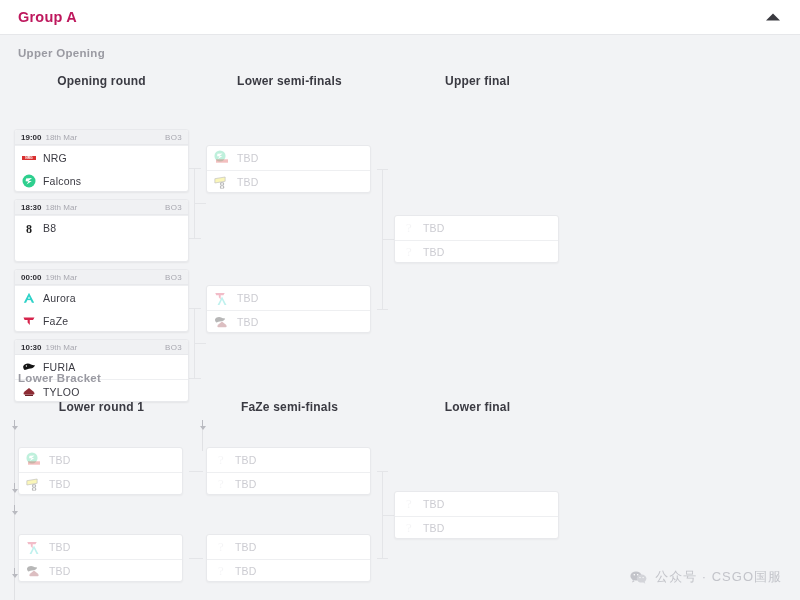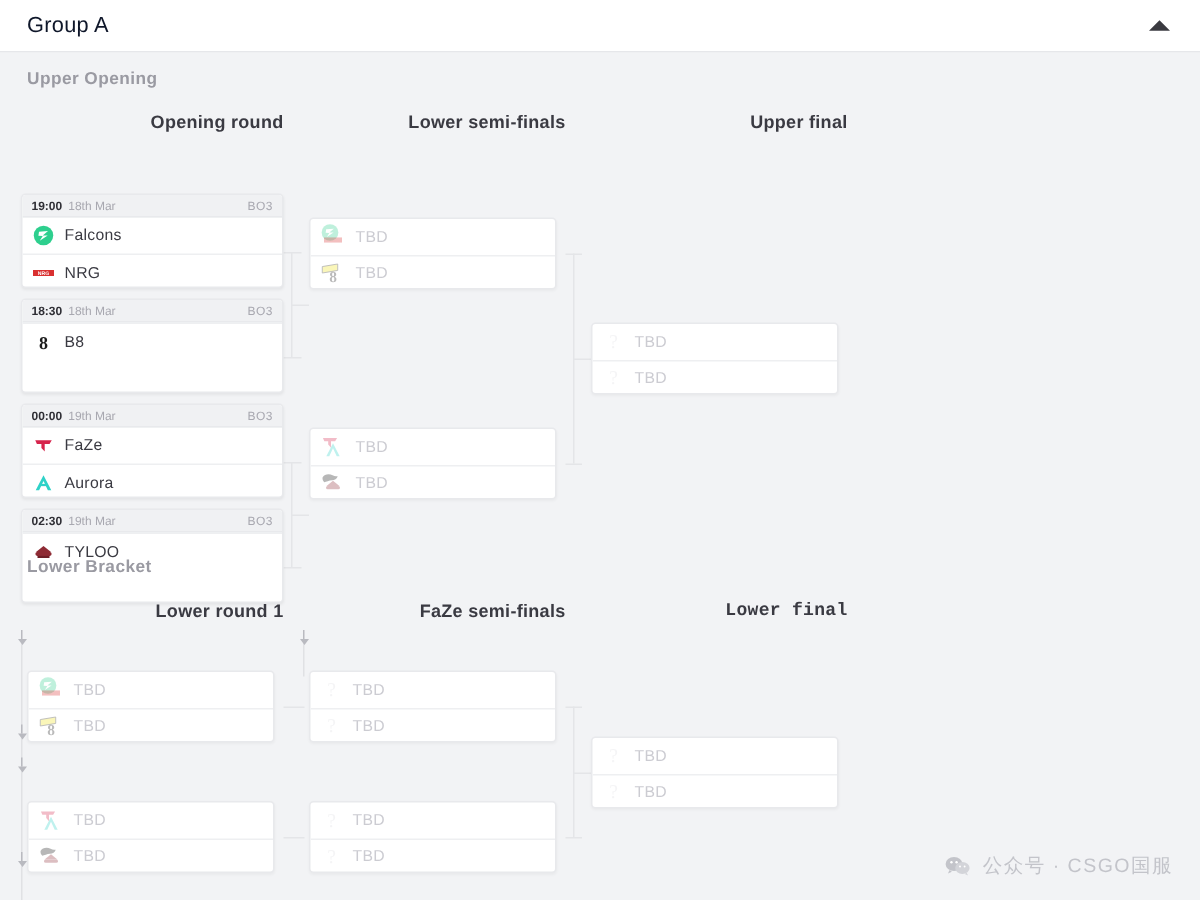--- a/index.html
+++ b/index.html
@@ -10,35 +10,35 @@
     color:#2b2b2f;
     position:relative;
   }
 
   
   .group-header{
     height:35px;background:#ffffff;border-bottom:1px solid #e6e7ea;
     display:flex;align-items:center;padding:0 18px;box-sizing:border-box;
     position:relative;
   }
-  .group-title{font-size:14.5px;font-weight:400;letter-spacing:.2px;color:#0f172a;}
+  .group-title{font-size:14.5px;font-weight:700;letter-spacing:.2px;color:#be185d;}
   .collapse-chevron{
     position:absolute;right:20px;top:50%;transform:translateY(-50%);
     width:0;height:0;border-left:7px solid transparent;border-right:7px solid transparent;
     border-bottom:7px solid #3a3a40;cursor:pointer;
   }
 
   
   .bracket{position:absolute;top:35px;left:0;width:800px;height:565px;}
   .section-label{
     position:absolute;font-size:11.5px;font-weight:600;color:#9a9aa2;letter-spacing:.3px;
   }
   .round-label{
     position:absolute;font-size:12px;font-weight:700;color:#3a3a42;letter-spacing:.2px;
-    text-align:right;
+    text-align:center;
   }
 
   
   .match{
     position:absolute;background:#ffffff;border:1px solid #e8e9ec;border-radius:3px;
     box-shadow:0 1px 2px rgba(0,0,0,.06);box-sizing:border-box;overflow:hidden;
   }
   .match-head{
     height:15px;background:#f0f1f3;border-bottom:1px solid #e8e9ec;
     display:flex;align-items:center;padding:0 6px;box-sizing:border-box;
@@ -114,37 +114,37 @@
   <div class="conn h" style="left:377px;top:274px;width:11px;"></div>
   <div class="conn v" style="left:382px;top:134px;height:140px;"></div>
   <div class="conn h" style="left:382px;top:204px;width:12px;"></div>
 
   <div class="match" style="left:14px;top:94px;width:175px;height:63px;">
     <div class="match-head">
       <span class="m-time">19:00</span>
       <span class="m-date">18th Mar</span>
       <span class="m-bo">BO3</span>
     </div>
+    <div class="team-row sep">
+      <span class="logo">
+        <svg viewBox="0 0 14 14" width="14" height="14">
+            <rect x="0" y="5" width="14" height="4" fill="#d93030"></rect>
+        <text x="7" y="8.4" font-size="3.4" fill="#ffffff" text-anchor="middle" font-family="sans-serif" font-weight="bold">NRG</text>
+          </svg>
+      </span>
+      <span class="team-name">NRG</span>
+    </div>
     <div class="team-row">
       <span class="logo">
         <svg viewBox="0 0 14 14" width="14" height="14">
             <circle cx="7" cy="7" r="6.5" fill="#2ecf8e"></circle>
         <path d="M4 4.5 L10 4 L6.5 7 L9.8 7 L4.5 10.5 L6.5 7.4 L3.6 7.2 Z" fill="#ffffff"></path>
           </svg>
       </span>
       <span class="team-name">Falcons</span>
-    </div>
-    <div class="team-row sep">
-      <span class="logo">
-        <svg viewBox="0 0 14 14" width="14" height="14">
-            <rect x="0" y="5" width="14" height="4" fill="#d93030"></rect>
-        <text x="7" y="8.4" font-size="3.4" fill="#ffffff" text-anchor="middle" font-family="sans-serif" font-weight="bold">NRG</text>
-          </svg>
-      </span>
-      <span class="team-name">NRG</span>
     </div>
   </div>
 
   <div class="match" style="left:14px;top:164px;width:175px;height:63px;">
     <div class="match-head">
       <span class="m-time">18:30</span>
       <span class="m-date">18th Mar</span>
       <span class="m-bo">BO3</span>
     </div>
     <div class="team-row sep">
@@ -156,44 +156,53 @@
       <span class="team-name">B8</span>
     </div>
   </div>
 
   <div class="match" style="left:14px;top:234px;width:175px;height:63px;">
     <div class="match-head">
       <span class="m-time">00:00</span>
       <span class="m-date">19th Mar</span>
       <span class="m-bo">BO3</span>
     </div>
-    <div class="team-row">
-      <span class="logo">
-        <svg viewBox="0 0 14 14" width="14" height="14">
-          <path d="M1.5 3.5 H12.5 L11 6 H7.8 L7.8 11 L5.6 8.6 L5.6 6 H2.6 Z" fill="#d6244c"></path>
-        </svg>
-      </span>
-      <span class="team-name">FaZe</span>
-    </div>
     <div class="team-row sep">
       <span class="logo">
         <svg viewBox="0 0 14 14" width="14" height="14">
           <path d="M7 1.8 L12.2 11.8 H9.9 L7 5.6 L4.1 11.8 H1.8 Z" fill="#2fd2c8"></path>
           <rect x="4.6" y="7.6" width="4.8" height="1.5" fill="#2fd2c8"></rect>
         </svg>
       </span>
       <span class="team-name">Aurora</span>
     </div>
+    <div class="team-row">
+      <span class="logo">
+        <svg viewBox="0 0 14 14" width="14" height="14">
+          <path d="M1.5 3.5 H12.5 L11 6 H7.8 L7.8 11 L5.6 8.6 L5.6 6 H2.6 Z" fill="#d6244c"></path>
+        </svg>
+      </span>
+      <span class="team-name">FaZe</span>
+    </div>
   </div>
 
   <div class="match" style="left:14px;top:304px;width:175px;height:63px;">
     <div class="match-head">
-      <span class="m-time">02:30</span>
+      <span class="m-time">10:30</span>
       <span class="m-date">19th Mar</span>
       <span class="m-bo">BO3</span>
+    </div>
+    <div class="team-row">
+      <span class="logo">
+        <svg viewBox="0 0 14 14" width="14" height="14">
+          <path d="M1.2 6.2 C2.6 3.4 6.4 3 9 4.4 C11 5.4 12.8 5 13 5.2 C12.4 7.2 10.6 8.2 8.6 8.4 C6.2 8.6 4 9.6 2.6 10 C1.6 9 1 7.6 1.2 6.2 Z" fill="#141414"></path>
+          <circle cx="4.4" cy="6" r=".7" fill="#ffffff"></circle>
+        </svg>
+      </span>
+      <span class="team-name">FURIA</span>
     </div>
     <div class="team-row sep">
       <span class="logo">
         <svg viewBox="0 0 14 14" width="14" height="14">
           <path d="M7 3 L12 7 H2 Z" fill="#8e2b34"></path>
           <rect x="1.6" y="7" width="10.8" height="2.6" rx="1.2" fill="#8e2b34"></rect>
           <rect x="3" y="9.6" width="8" height="1.4" fill="#6e1f27"></rect>
         </svg>
       </span>
       <span class="team-name">TYLOO</span>
@@ -280,21 +289,21 @@
           <span class="qmark">?</span>
         </span>
       <span class="team-name">TBD</span>
     </div>
   </div>
 
   <div class="section-label" style="left:18px;top:337px;">Lower Bracket</div>
 
   <div class="round-label" style="left:14px;top:365px;width:175px;">Lower round 1</div>
   <div class="round-label" style="left:202px;top:365px;width:175px;">FaZe semi-finals</div>
-  <div class="round-label" style="left:390px;top:365px;width:175px;font-family:Liberation Mono, monospace;">Lower final</div>
+  <div class="round-label" style="left:390px;top:365px;width:175px;">Lower final</div>
 
   <div class="arrow-line" style="left:14px;top:392px;height:180px;"></div>
   <div class="arrow-stem" style="left:14px;top:385px;"></div>
   <div class="arrow" style="left:11.5px;top:391px;"></div>
   <div class="arrow-stem" style="left:14px;top:448px;"></div>
   <div class="arrow" style="left:11.5px;top:454px;"></div>
   <div class="arrow-stem" style="left:14px;top:470px;"></div>
   <div class="arrow" style="left:11.5px;top:476px;"></div>
   <div class="arrow-stem" style="left:14px;top:533px;"></div>
   <div class="arrow" style="left:11.5px;top:539px;"></div>

